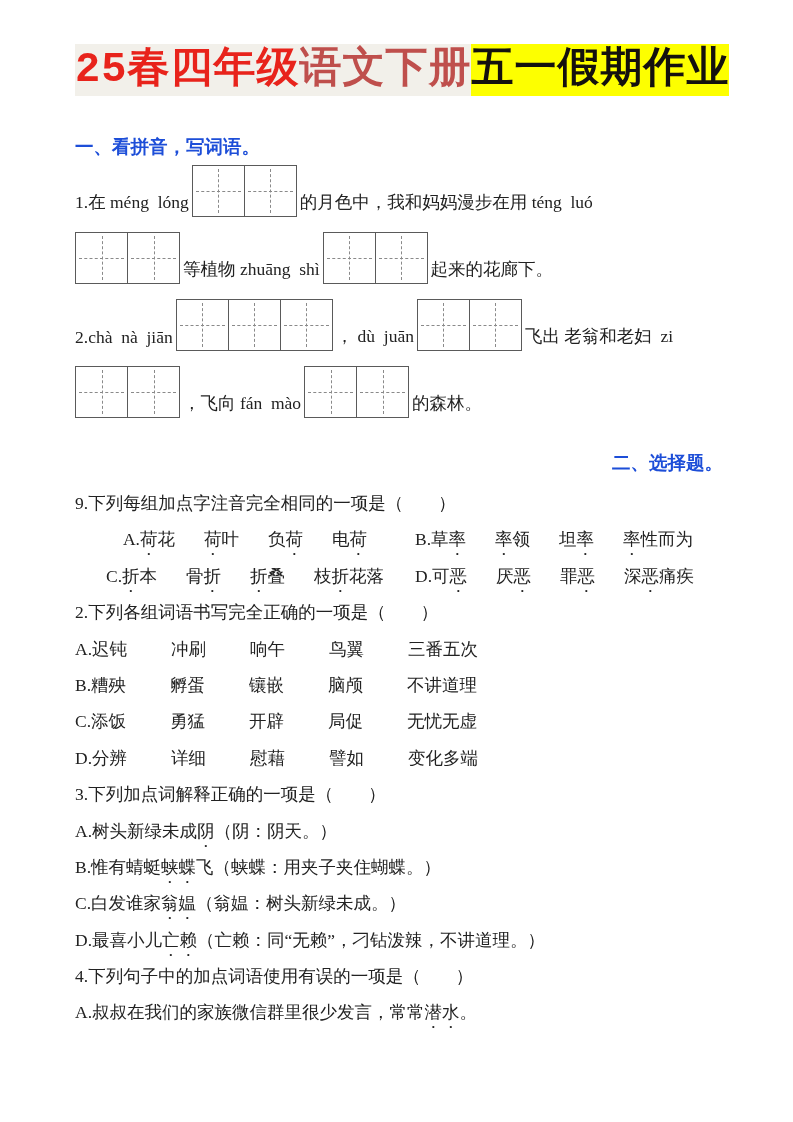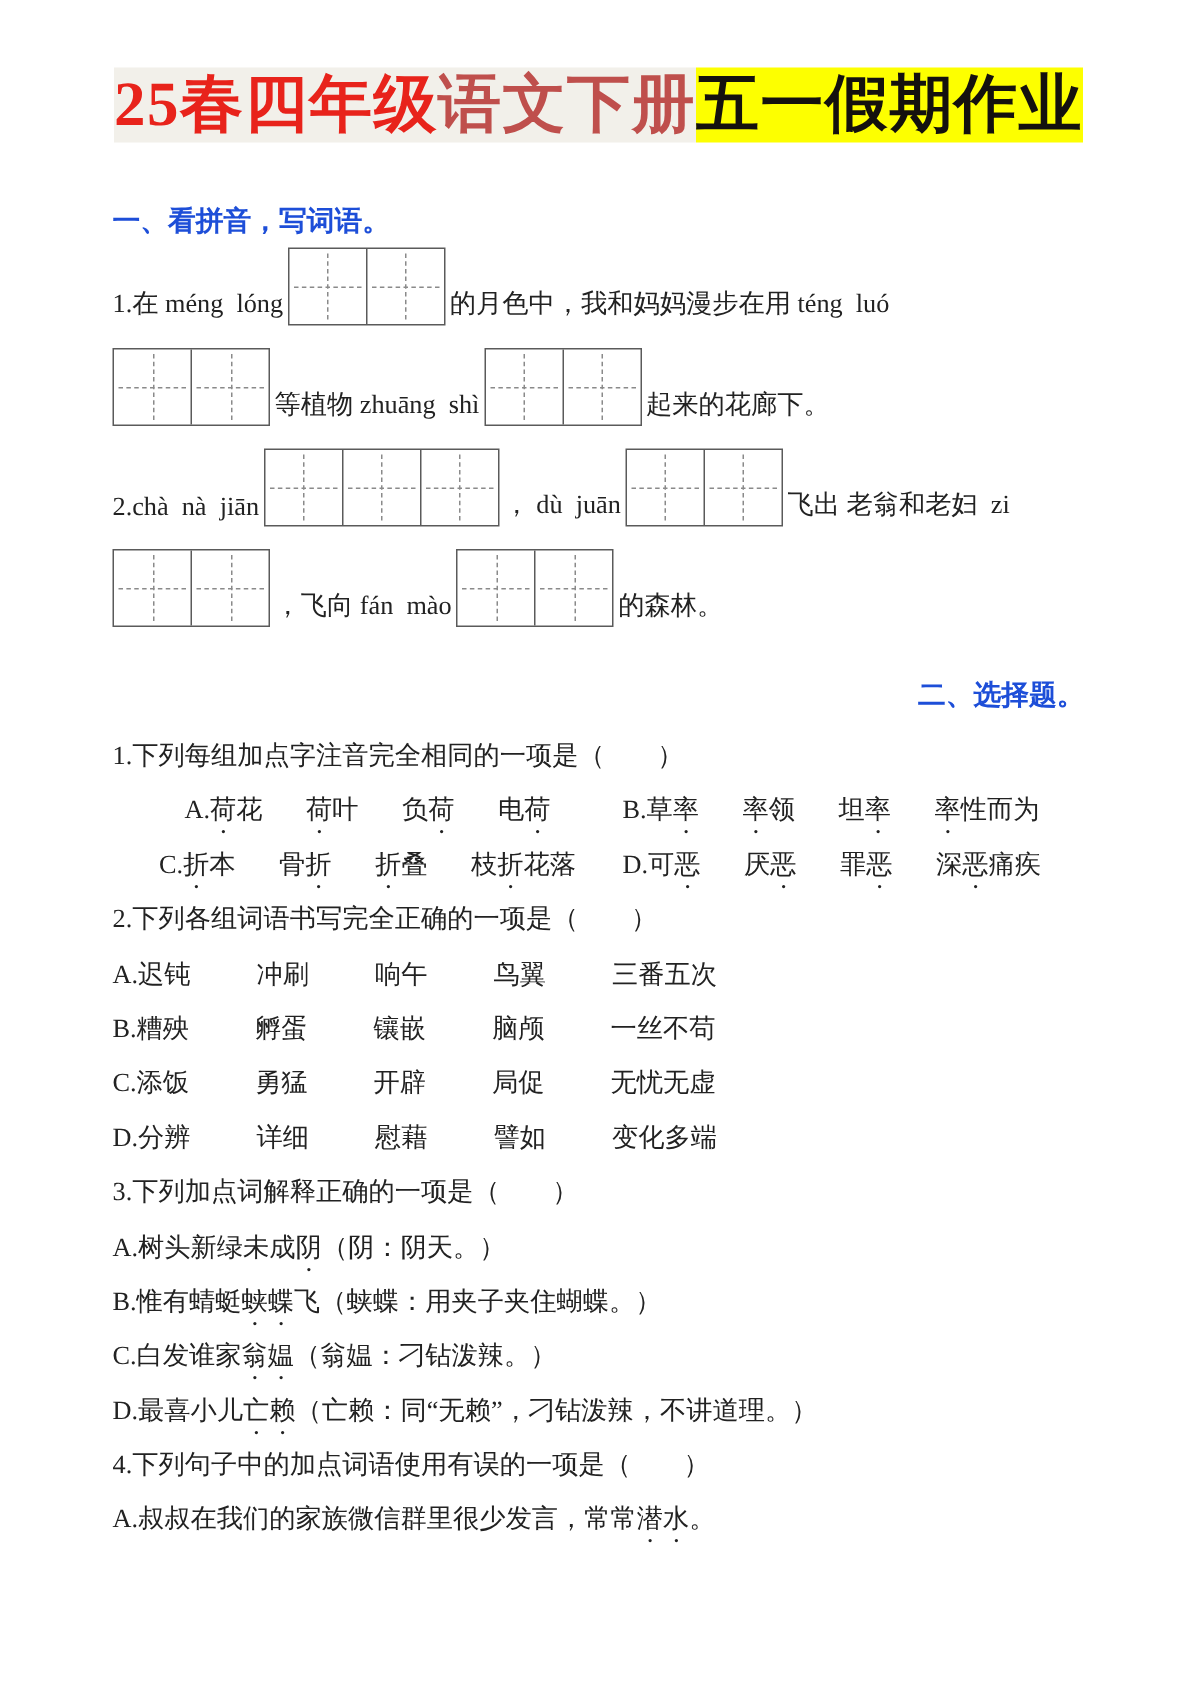--- a/index.html
+++ b/index.html
@@ -9,21 +9,21 @@
     background:#ffffff;
     font-family:"Liberation Serif","DejaVu Serif",serif;
     color:#222;
     overflow:hidden;
     box-sizing:border-box;
     padding:42px 70px 0 75px;
   }
   
   .title-wrap{
     text-align:center;
-    font-family:Liberation Serif, serif;
+    font-family:Liberation Mono, monospace;
     font-weight:bold;
     font-size:42px;
     line-height:56px;
     letter-spacing:1px;
     white-space:nowrap;
   }
   .title-wrap span{padding:2px 0;}
   
   .sec-head{
     font-weight:bold;
@@ -144,39 +144,39 @@
         <span class="cell"></span>
         <span class="cell"></span>
       </span>
     <span class="ptxt">的森林。</span>
   </div>
 
   <div class="sec-head second">二、选择题。</div>
 
   <div class="questions">
 
-    <div class="qline">1.下列每组加点字注音完全相同的一项是（　　）</div>
+    <div class="qline">9.下列每组加点字注音完全相同的一项是（　　）</div>
     <div class="qline two-col">
       <div class="opt"><span>A.</span><span class="seg-dot">荷</span><span>花</span><span class="gap"></span><span class="seg-dot">荷</span><span>叶</span><span class="gap"></span><span>负</span><span class="seg-dot">荷</span><span class="gap"></span><span>电</span><span class="seg-dot">荷</span></div>
       <div class="opt"><span>B.</span><span>草</span><span class="seg-dot">率</span><span class="gap"></span><span class="seg-dot">率</span><span>领</span><span class="gap"></span><span>坦</span><span class="seg-dot">率</span><span class="gap"></span><span class="seg-dot">率</span><span>性而为</span></div>
     </div>
     <div class="qline two-col">
       <div class="opt"><span>C.</span><span class="seg-dot">折</span><span>本</span><span class="gap"></span><span>骨</span><span class="seg-dot">折</span><span class="gap"></span><span class="seg-dot">折</span><span>叠</span><span class="gap"></span><span>枝</span><span class="seg-dot">折</span><span>花落</span></div>
       <div class="opt"><span>D.</span><span>可</span><span class="seg-dot">恶</span><span class="gap"></span><span>厌</span><span class="seg-dot">恶</span><span class="gap"></span><span>罪</span><span class="seg-dot">恶</span><span class="gap"></span><span>深</span><span class="seg-dot">恶</span><span>痛疾</span></div>
     </div>
 
     <div class="qline">2.下列各组词语书写完全正确的一项是（　　）</div>
     <div class="qline"><span>A.迟钝</span><span class="gap2"></span><span>冲刷</span><span class="gap2"></span><span>响午</span><span class="gap2"></span><span>鸟翼</span><span class="gap2"></span><span>三番五次</span></div>
-    <div class="qline"><span>B.糟殃</span><span class="gap2"></span><span>孵蛋</span><span class="gap2"></span><span>镶嵌</span><span class="gap2"></span><span>脑颅</span><span class="gap2"></span><span>一丝不苟</span></div>
+    <div class="qline"><span>B.糟殃</span><span class="gap2"></span><span>孵蛋</span><span class="gap2"></span><span>镶嵌</span><span class="gap2"></span><span>脑颅</span><span class="gap2"></span><span>不讲道理</span></div>
     <div class="qline"><span>C.添饭</span><span class="gap2"></span><span>勇猛</span><span class="gap2"></span><span>开辟</span><span class="gap2"></span><span>局促</span><span class="gap2"></span><span>无忧无虚</span></div>
     <div class="qline"><span>D.分辨</span><span class="gap2"></span><span>详细</span><span class="gap2"></span><span>慰藉</span><span class="gap2"></span><span>譬如</span><span class="gap2"></span><span>变化多端</span></div>
 
     <div class="qline">3.下列加点词解释正确的一项是（　　）</div>
     <div class="qline"><span>A.树头新绿未成</span><span class="seg-dot">阴</span><span>（阴：阴天。）</span></div>
     <div class="qline"><span>B.惟有蜻蜓</span><span class="seg-dot">蛱</span><span class="seg-dot">蝶</span><span>飞（蛱蝶：用夹子夹住蝴蝶。）</span></div>
-    <div class="qline"><span>C.白发谁家</span><span class="seg-dot">翁</span><span class="seg-dot">媪</span><span>（翁媪：刁钻泼辣。）</span></div>
+    <div class="qline"><span>C.白发谁家</span><span class="seg-dot">翁</span><span class="seg-dot">媪</span><span>（翁媪：树头新绿未成。）</span></div>
     <div class="qline"><span>D.最喜小儿</span><span class="seg-dot">亡</span><span class="seg-dot">赖</span><span>（亡赖：同“无赖”，刁钻泼辣，不讲道理。）</span></div>
 
     <div class="qline">4.下列句子中的加点词语使用有误的一项是（　　）</div>
     <div class="qline"><span>A.叔叔在我们的家族微信群里很少发言，常常</span><span class="seg-dot">潜</span><span class="seg-dot">水</span><span>。</span></div>
 
   </div>
 </div>
 
 </body></html>

